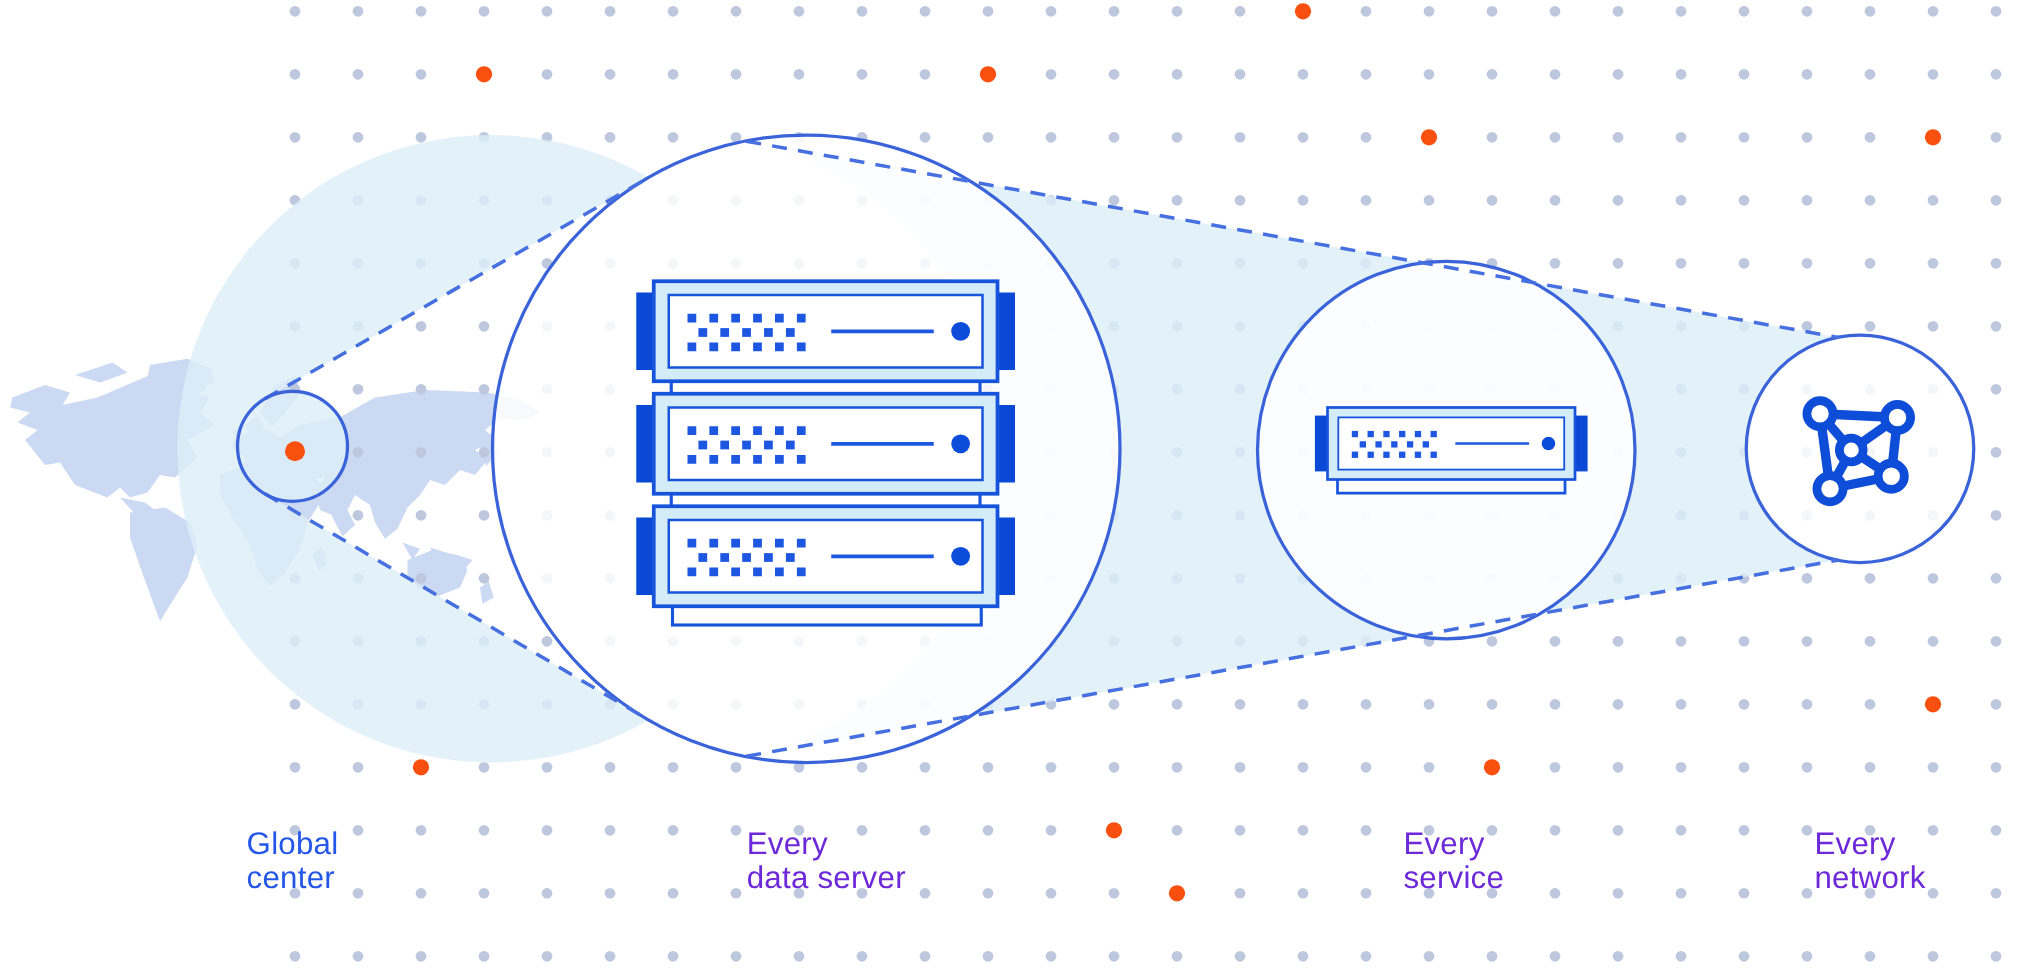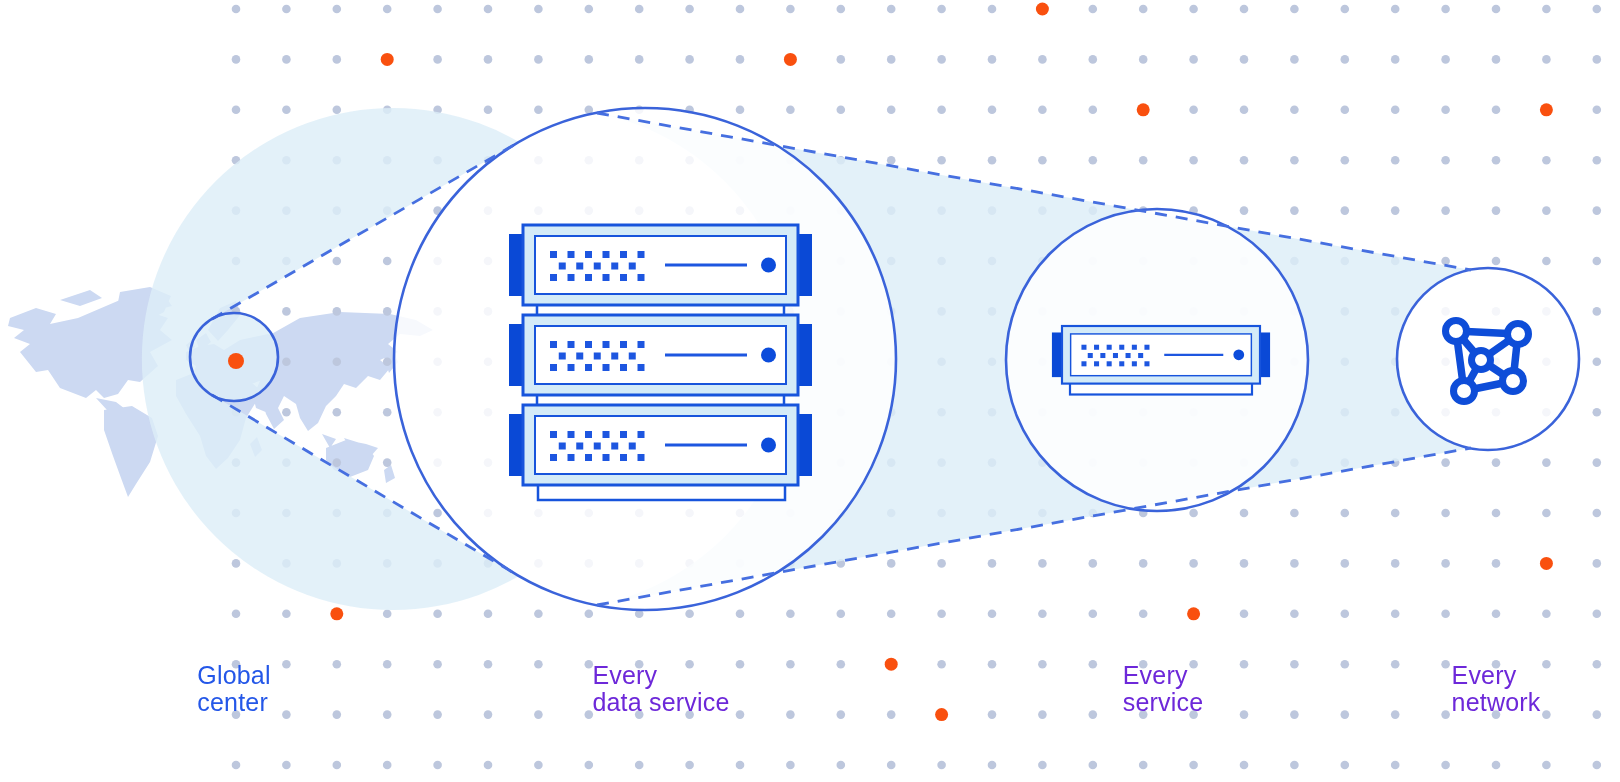--- a/index.html
+++ b/index.html
@@ -586,21 +586,21 @@
       </g>
     </g>
   </svg>
 
   <div id="label-global" class="stage-label label-blue">
     <div>Global</div>
     <div>center</div>
   </div>
   <div id="label-datacenter" class="stage-label label-dark">
     <div>Every</div>
-    <div>data service</div>
+    <div>data server</div>
   </div>
   <div id="label-server" class="stage-label label-dark">
     <div>Every</div>
     <div>service</div>
   </div>
   <div id="label-service" class="stage-label label-dark">
     <div>Every</div>
     <div>network</div>
   </div>
 </div>

